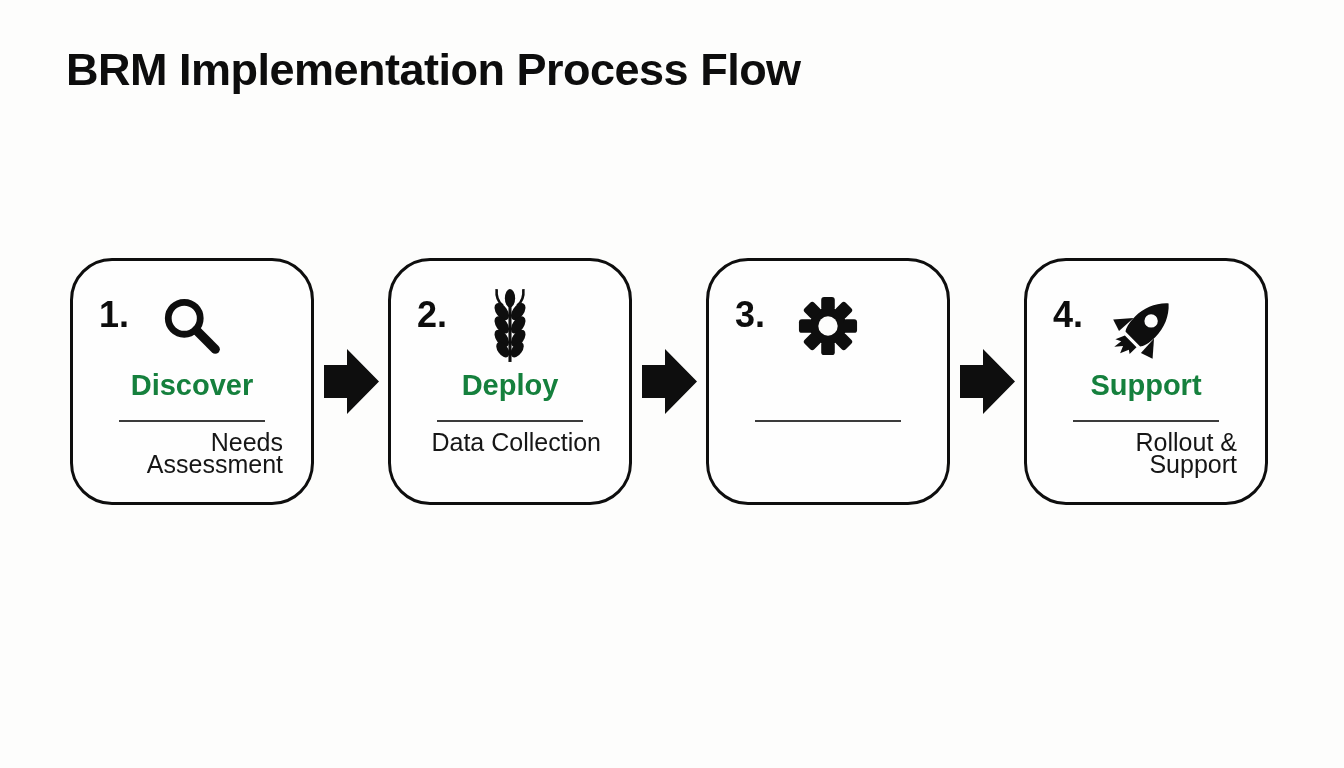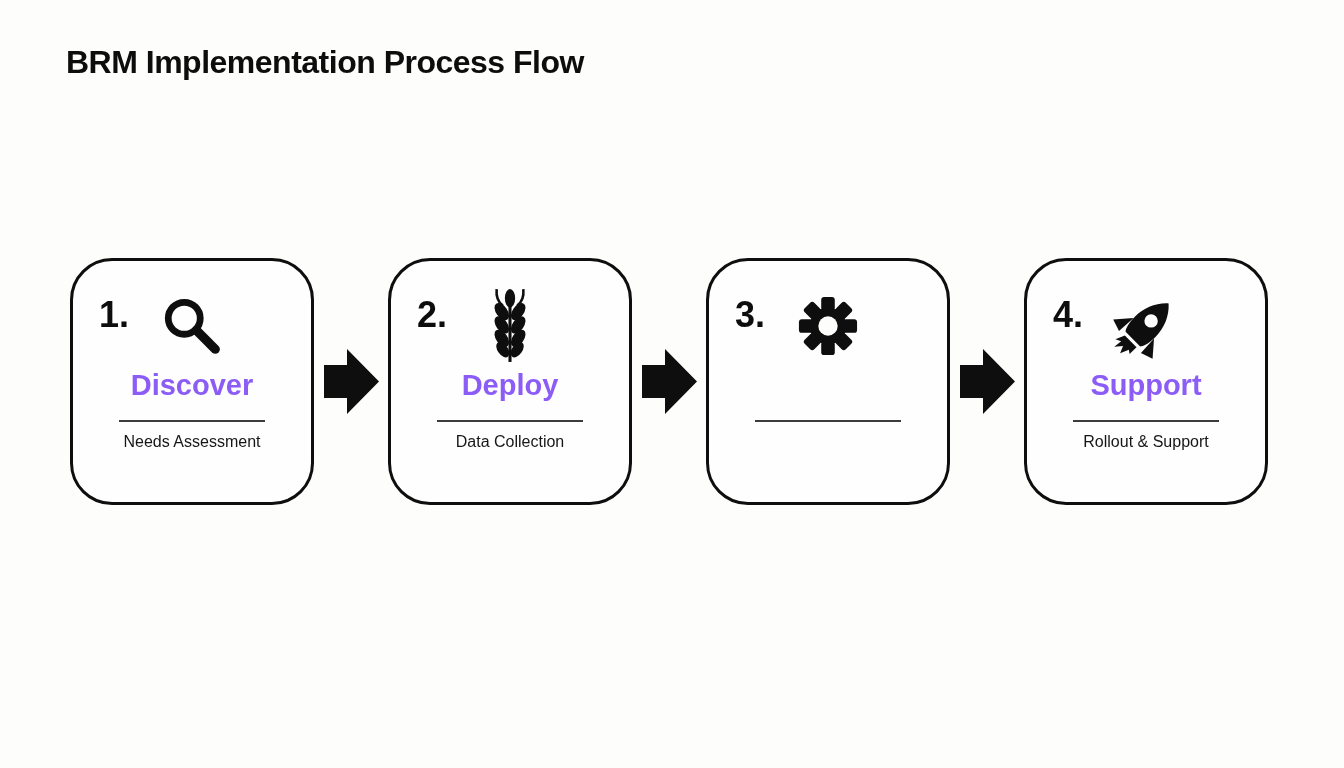--- a/index.html
+++ b/index.html
@@ -12,21 +12,21 @@
     position: relative;
     overflow: hidden;
     background: #fdfdfc;
     font-family: "Liberation Sans", sans-serif;
     color: #111;
   }
   .page-title {
     position: absolute;
     left: 66px;
     top: 44px;
-    font-size: 32px;
+    font-size: 45px;
     font-weight: 700;
     letter-spacing: -0.5px;
     color: #0d0d0d;
     white-space: nowrap;
   }
   .flow-row {
     position: absolute;
     left: 70px;
     top: 258px;
     width: 1198px;
@@ -66,39 +66,39 @@
   }
   .step-title {
     position: absolute;
     top: 110px;
     left: 0;
     right: 0;
     text-align: center;
     font-size: 29px;
     font-weight: 700;
     line-height: 1;
-    color: #8b5cf6;
+    color: #15803d;
   }
   .step-rule {
     position: absolute;
     top: 159px;
     left: 50%;
     transform: translateX(-50%);
     width: 146px;
     height: 0;
     border-top: 2px solid #3c3c3c;
   }
   .step-sub {
     position: absolute;
     top: 170px;
     left: 50%;
     transform: translateX(-50%);
     width: 182px;
-    text-align: center;
-    font-size: 16px;
+    text-align: right;
+    font-size: 25px;
     line-height: 22px;
     color: #161616;
   }
   .flow-arrow {
     flex: 0 0 auto;
     width: 55px;
     height: 65px;
     display: block;
   }
   .icon-ink { fill: #0e0e0e; }

